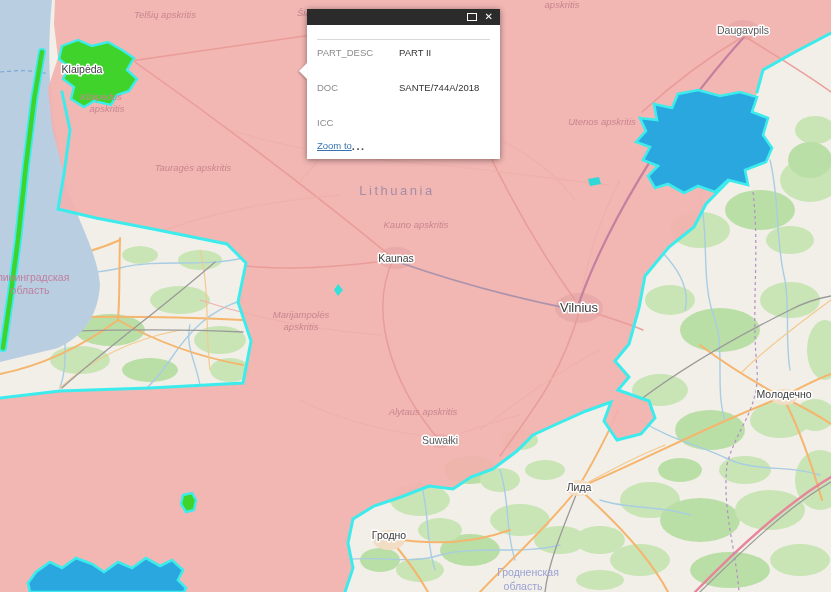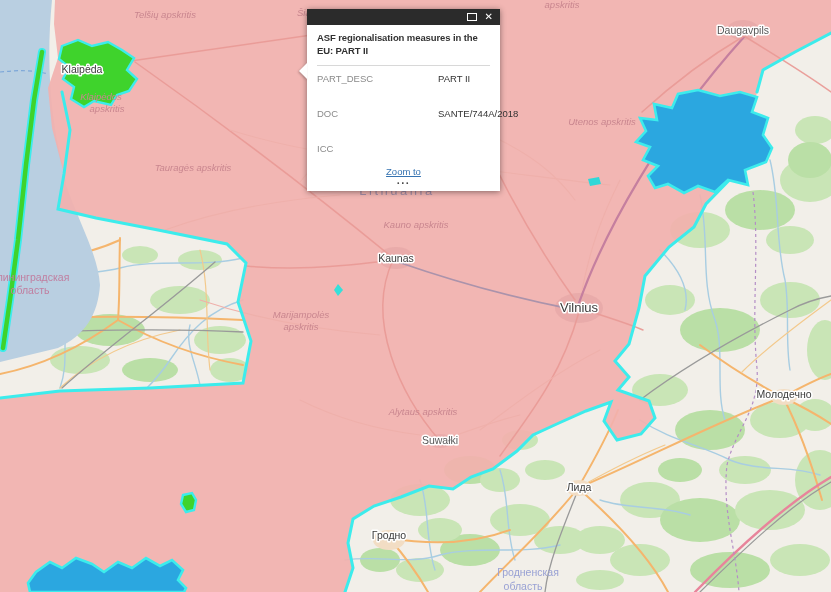--- a/index.html
+++ b/index.html
@@ -45,22 +45,22 @@
   .icon-max{width:8px;height:6px;border:1.4px solid #fff;display:inline-block;cursor:pointer;}
   .icon-close{color:#fff;font-size:10px;line-height:10px;cursor:pointer;font-weight:bold;}
   .popup-tail{position:absolute;left:-8px;top:54px;width:0;height:0;
       border-top:8px solid transparent;border-bottom:8px solid transparent;border-right:8px solid #fff;
       filter:drop-shadow(-1px 1px 1px rgba(0,0,0,.25));}
   .popup-body{padding:7px 10px 8px 10px;}
   .popup-title{font-size:9.5px;font-weight:bold;color:#323232;line-height:1.35;letter-spacing:-.1px;}
   .popup-sep{border:none;border-top:1px solid #d8d8d8;margin:7px 0 7px 0;}
   .fields{display:grid;grid-template-columns:58px 1fr;column-gap:6px;row-gap:5px;font-size:9.5px;gap:24px;}
   .f-label{color:#8a8a8a;}
-  .f-value{color:#323232;min-height:11px;margin-left:39px;}
-  .popup-footer{margin-top:12px;display:flex;align-items:center;justify-content:flex-start;flex-direction:column;}
+  .f-value{color:#323232;min-height:11px;}
+  .popup-footer{margin-top:12px;display:flex;align-items:center;justify-content:flex-start;}
   .zoomto{font-size:9.5px;color:#3573b1;text-decoration:underline;cursor:pointer;}
   .more{font-size:11px;font-weight:bold;color:#4a4a4a;letter-spacing:1.5px;cursor:pointer;line-height:6px;}
 </style>
 </head>
 <body>
 
 <div id="app" style="--base: #f2efe9; --forest: #c9e5b6; --water: #b9cfe1; --river: #a8cde2; --road-orange: #f5b56d; --part2-fill: #f2b1ae; --part3-fill: #2ba7e0; --special-zone-fill: #3fd32c; --boundary: #3cecec;">
 
 <svg id="map" width="831" height="592" viewBox="0 0 831 592">
 
@@ -263,21 +263,20 @@
   </g>
 </svg>
 
 <div class="popup" style="left:307px;top:9px;width:193px;">
   <div class="popup-header">
     <span class="icon-max"></span>
     <span class="icon-close">✕</span>
   </div>
   <div class="popup-tail"></div>
   <div class="popup-body">
-    <div class="popup-title">ASF regionalisation measures in the EU: PART II</div>
     <hr class="popup-sep">
     <div class="fields">
       <span class="f-label">PART_DESC</span>
       <span class="f-value">PART II</span>
       <span class="f-label">DOC</span>
       <span class="f-value">SANTE/744A/2018</span>
       <span class="f-label">ICC</span>
       <span class="f-value"></span>
     </div>
     <div class="popup-footer">

